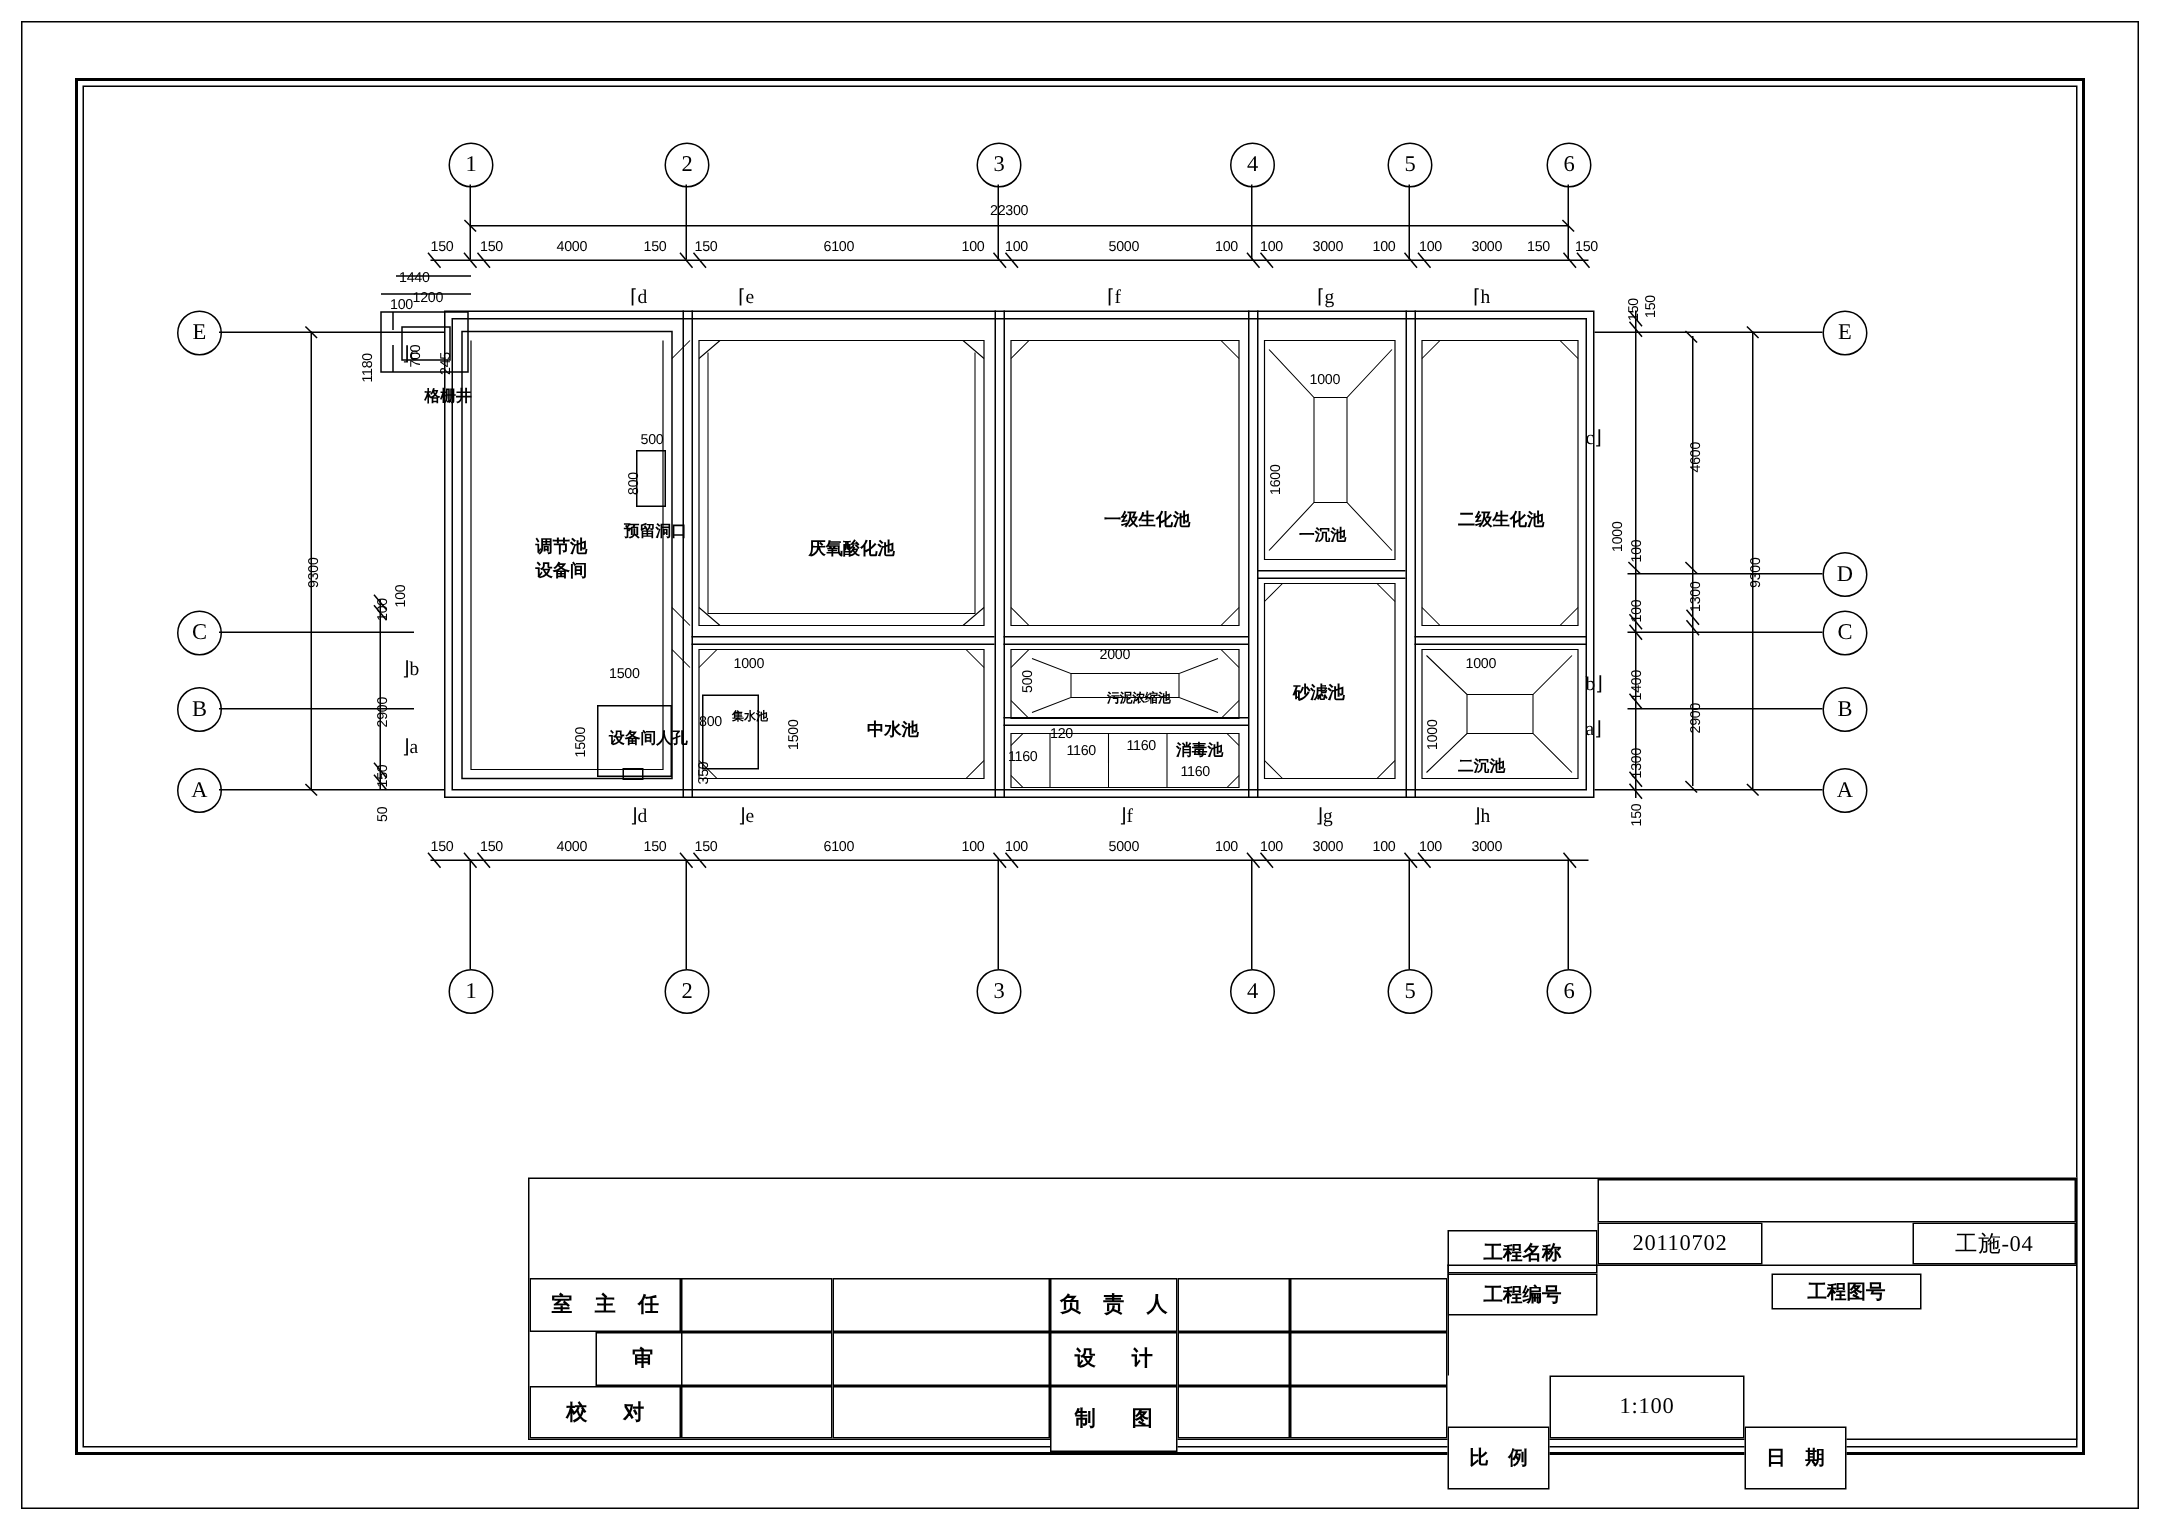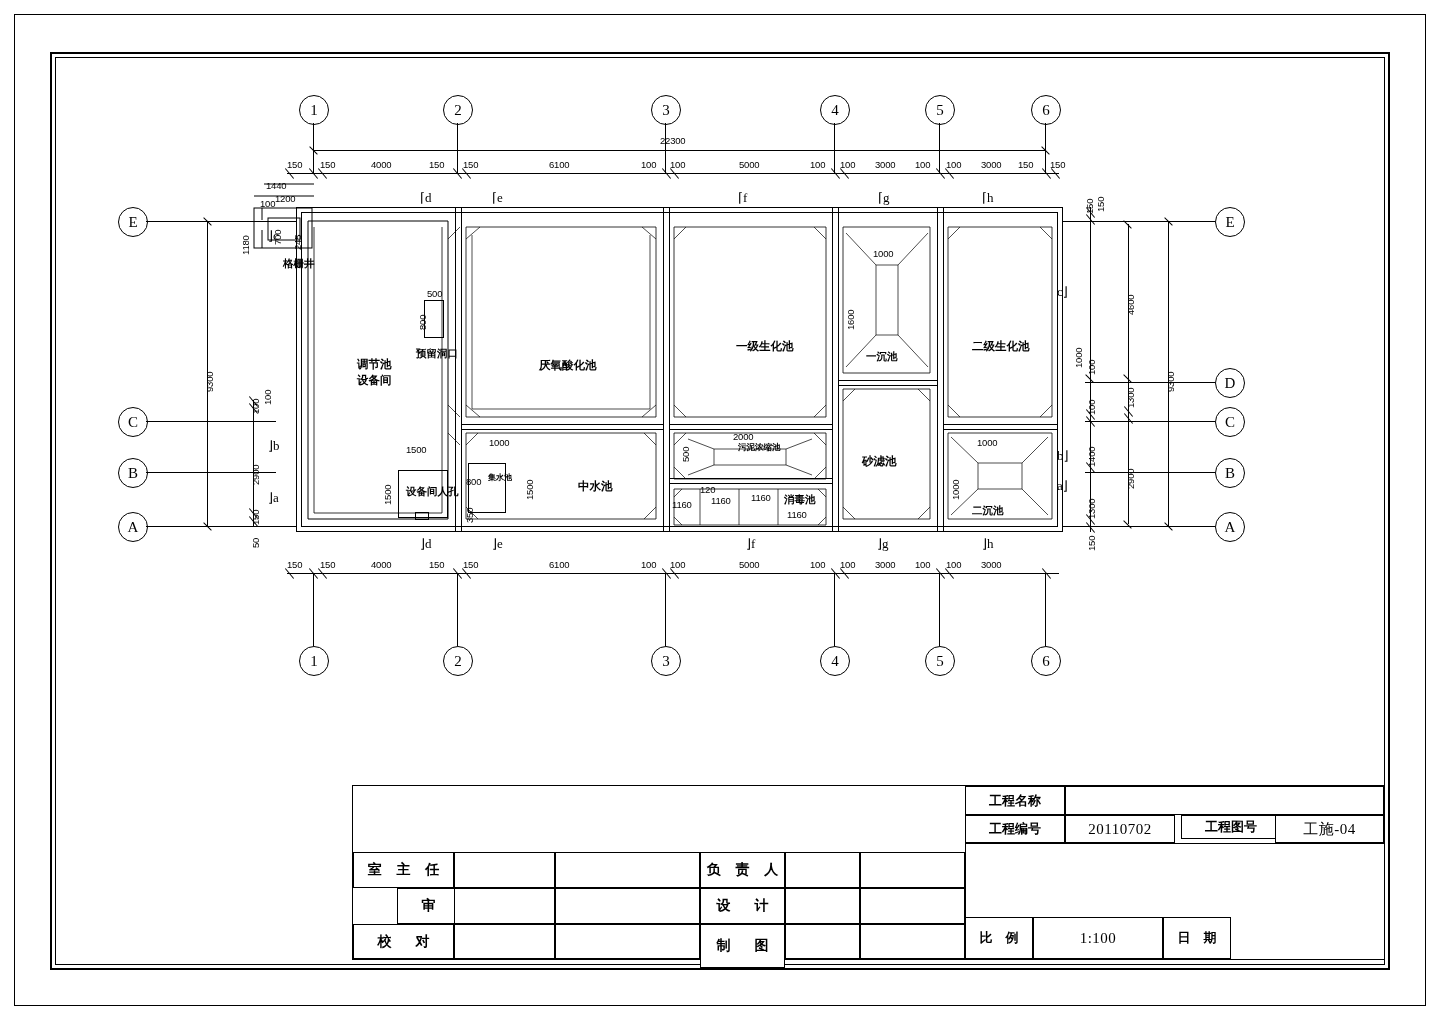--- a/index.html
+++ b/index.html
@@ -36,21 +36,21 @@
         transform-origin:center;transform:rotate(50deg);}
   
   .cellbox{border:1px solid #000;box-sizing:border-box;}
   
   #tb{left:352px;top:785px;width:1033px;height:175px;
       border:1.6px solid #000;box-sizing:border-box;background:#fff;}
   #tb .cell{position:absolute;box-sizing:border-box;border:1px solid #000;
       display:flex;align-items:center;justify-content:center;
       font-family:"DejaVu Sans",sans-serif;font-weight:700;background:#fff;}
   #tb .lbl{font-size:14px;letter-spacing:5px;text-indent:5px;}
-  #tb .lbl2{font-size:13px;}
+  #tb .lbl2{font-size:13px;margin-top:34px;}
   #tb .val{font-family:"Liberation Serif",serif;font-size:15px;font-weight:400;
       letter-spacing:0.5px;}
   #tb .big{font-size:34px;letter-spacing:4px;border:none;}
 </style>
 </head>
 <body>
 
 <div id="sheet">
 
   <div class="abs" id="outer-border"></div>
@@ -304,21 +304,21 @@
   <div class="abs cns" style="left:406px;top:485px;font-size:10.5px;">设备间人孔</div>
 
   <div class="abs cns" style="left:488px;top:472px;font-size:8px;">集水池</div>
 
   <div class="abs cn" style="left:578px;top:479px;">中水池</div>
 
   <div class="abs cn" style="left:736px;top:339px;">一级生化池</div>
 
   <div class="abs cns" style="left:866px;top:350px;font-size:10.5px;">一沉池</div>
 
-  <div class="abs cns" style="left:738px;top:442px;font-size:8.5px;">污泥浓缩池</div>
+  <div class="abs cns" style="left:738px;top:460px;font-size:8.5px;">污泥浓缩池</div>
 
   <div class="abs cns" style="left:784px;top:493px;font-size:10.5px;">消毒池</div>
 
   <div class="abs cn" style="left:862px;top:454px;">砂滤池</div>
 
   <div class="abs cn" style="left:972px;top:339px;">二级生化池</div>
 
   <div class="abs cns" style="left:972px;top:504px;font-size:10.5px;">二沉池</div>
 
   <svg class="abs" style="left:232px;top:172px;" width="100" height="95">

